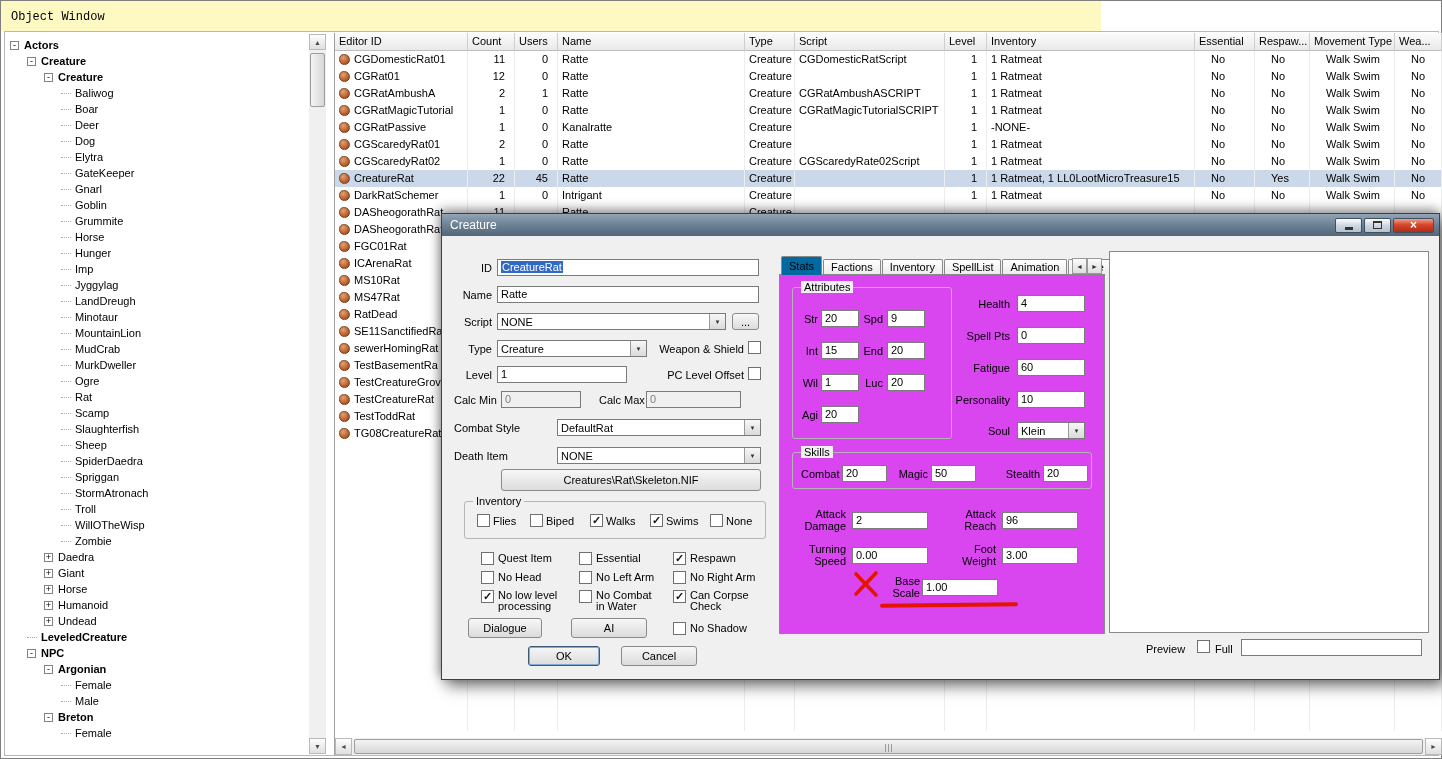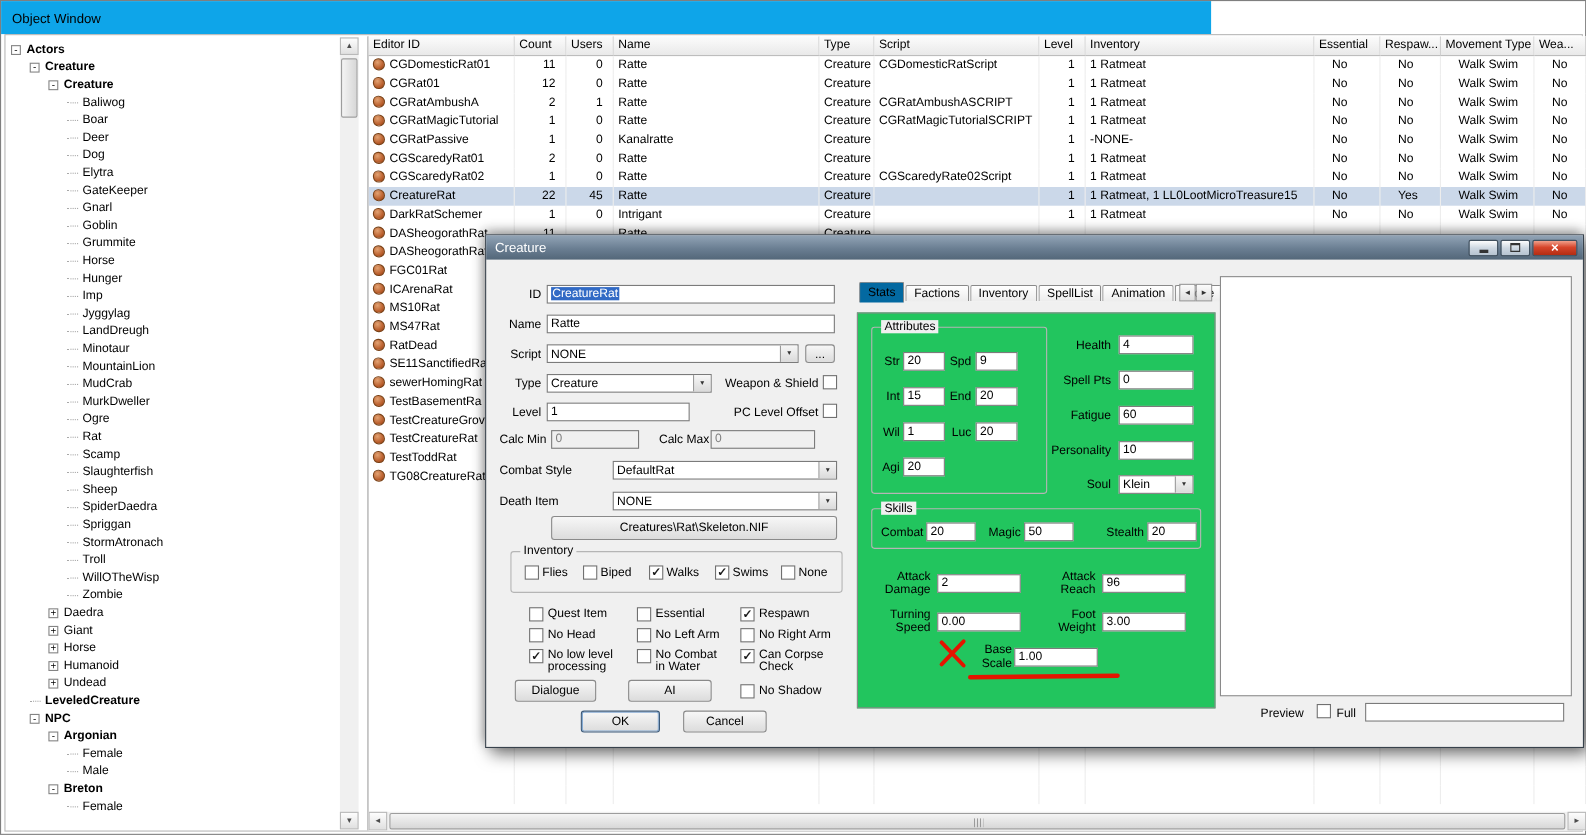--- a/index.html
+++ b/index.html
@@ -6,21 +6,21 @@
   html,body { background:#fff; }
   body { font-family:"Liberation Sans", sans-serif; font-size:11px; color:#000; }
   .screen { position:relative; width:1442px; height:759px; overflow:hidden; background:#fff; }
 
   
   .aero-strip { position:absolute; left:1100px; top:0; width:342px; height:10px;
     background:linear-gradient(#e2eefb,#a9c8e9); }
 
   
   .object-window { position:absolute; left:0; top:0; width:1442px; height:759px; border:1px solid #7f7f7f; background:#fff; }
-  .ow-titlebar { position:absolute; left:0; top:0; width:1100px; height:30px; background:#0ea5e9; }
+  .ow-titlebar { position:absolute; left:0; top:0; width:1100px; height:30px; background:#fef9c3;font-family:Liberation Mono, monospace; }
   .ow-title-text { position:absolute; left:10px; top:9px; font-size:12px; }
   .ow-content-border { position:absolute; left:3px; top:30px; right:2px; bottom:2px; border:1px solid #b8b8b8; }
 
   
   .tree-panel { position:absolute; left:5px; top:33px; width:302px; height:720px; overflow:hidden; background:#fff; padding-top:3px; }
   .tree-row { height:16px; display:flex; align-items:center; white-space:nowrap; cursor:default; }
   .tree-row.bold .tree-label { font-weight:bold; }
   .expander { width:9px; height:9px; border:1px solid #848484; background:#fff; color:#000;
     display:inline-flex; align-items:center; justify-content:center; font-size:9px; line-height:7px; margin-right:5px; flex:none; }
   .tree-dash { width:10px; border-top:1px dotted #a8a8a8; margin-right:4px; flex:none; }
@@ -92,21 +92,21 @@
   .flag .cb-label { white-space:nowrap; line-height:12px; }
   .flag.wrap .cb-label { white-space:normal; width:62px; line-height:11px; }
 
   .tabstrip { position:absolute; left:339px; top:20px; height:18px; display:flex; align-items:flex-end; }
   .tab { height:15px; padding:1px 7px 0; background:linear-gradient(#ffffff,#ececec); border:1px solid #898989; border-bottom:none;
     border-radius:2px 2px 0 0; font-size:11px; margin-right:1px; }
   .tab.active { position:relative; z-index:3; height:19px; margin-bottom:-1px; padding-top:3px; background:#0369a1; }
   .tab-spin { position:absolute; left:630px; top:22px; display:flex; }
   .tab-spin .sp { width:15px; height:16px; border:1px solid #9a9a9a; background:linear-gradient(#fbfbfb,#dedede);
     font-size:7px; color:#333; display:flex; align-items:center; justify-content:center; }
-  .pane { position:absolute; left:337px; top:48px; width:326px; height:360px; border:1px solid #898989; background:#22c55e; z-index:2; }
+  .pane { position:absolute; left:337px; top:38px; width:326px; height:360px; border:1px solid #898989; background:#d946ef; z-index:2; }
   .slbl { position:absolute; font-size:11px; line-height:12px; text-align:right; white-space:nowrap; }
   .slbl.two { white-space:normal; line-height:12px; }
   .preview-box { position:absolute; left:667px; top:15px; width:320px; height:382px; background:#fff; border:1px solid #8a8a8a; }
   .redx { position:absolute; z-index:4; }
   .red-underline { position:absolute; height:4px; border-radius:2px; transform:rotate(-0.6deg); z-index:4; }
 </style>
 </head>
 <body>
 
 <div class="screen">

